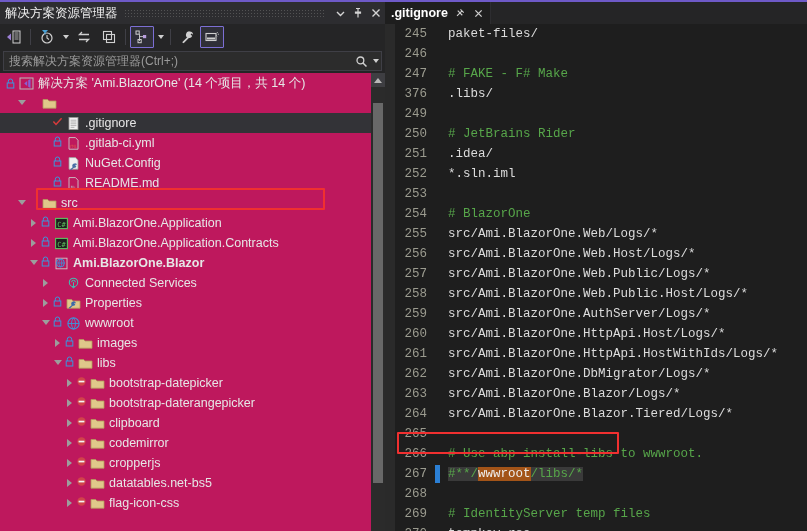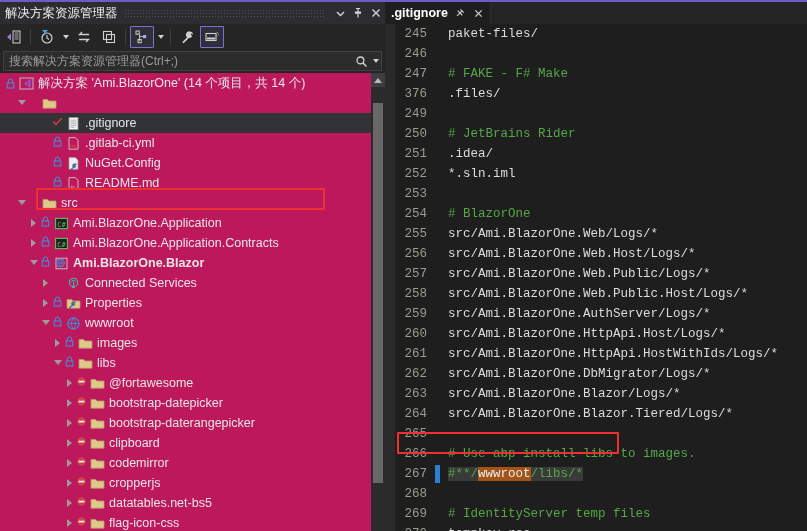--- a/index.html
+++ b/index.html
@@ -465,37 +465,20 @@
                 <span><svg width="11" height="11" viewBox="0 0 11 11">
                     <circle cx="5.5" cy="5.5" r="4.2" fill="#d0434a"></circle>
                     <rect x="2.6" y="4.7" width="5.8" height="1.7" fill="#f3f3f3"></rect>
                   </svg></span>
               </span>
               <span class="typeicon">
                 <svg width="15" height="15" viewBox="0 0 15 15">
                   <path d="M1 3.5 H5.6 L7 5 H14 V12.2 H1 Z" fill="#e0c88a" stroke="#b39a5c" stroke-width=".8"></path>
                 </svg>
               </span>
-              <span class="label">@fortawesome</span>
-            </div>
-            <div class="row" style="padding-left: 64px;">
-              <span class="arrow closed">
-                <i></i>
-              </span>
-              <span class="statusicon">
-                <span><svg width="11" height="11" viewBox="0 0 11 11">
-                    <circle cx="5.5" cy="5.5" r="4.2" fill="#d0434a"></circle>
-                    <rect x="2.6" y="4.7" width="5.8" height="1.7" fill="#f3f3f3"></rect>
-                  </svg></span>
-              </span>
-              <span class="typeicon">
-                <svg width="15" height="15" viewBox="0 0 15 15">
-                  <path d="M1 3.5 H5.6 L7 5 H14 V12.2 H1 Z" fill="#e0c88a" stroke="#b39a5c" stroke-width=".8"></path>
-                </svg>
-              </span>
               <span class="label">bootstrap-datepicker</span>
             </div>
             <div class="row" style="padding-left: 64px;">
               <span class="arrow closed">
                 <i></i>
               </span>
               <span class="statusicon">
                 <span><svg width="11" height="11" viewBox="0 0 11 11">
                     <circle cx="5.5" cy="5.5" r="4.2" fill="#d0434a"></circle>
                     <rect x="2.6" y="4.7" width="5.8" height="1.7" fill="#f3f3f3"></rect>
@@ -624,39 +607,39 @@
             </svg>
         </span>
       </div>
     </div>
     <div class="code-area">
       <div class="indicator-col"></div>
       <div id="code-lines">
           <div class="codeline"><span class="lnum">245</span><span class="chgmark"></span><span class="ctext">paket-files/</span></div>
           <div class="codeline"><span class="lnum">246</span><span class="chgmark"></span><span class="ctext"></span></div>
           <div class="codeline"><span class="lnum">247</span><span class="chgmark"></span><span class="ctext"><span class="cmt"># FAKE - F# Make</span></span></div>
-          <div class="codeline"><span class="lnum">376</span><span class="chgmark"></span><span class="ctext">.files/</span></div>
+          <div class="codeline"><span class="lnum">376</span><span class="chgmark"></span><span class="ctext">.libs/</span></div>
           <div class="codeline"><span class="lnum">249</span><span class="chgmark"></span><span class="ctext"></span></div>
           <div class="codeline"><span class="lnum">250</span><span class="chgmark"></span><span class="ctext"><span class="cmt"># JetBrains Rider</span></span></div>
           <div class="codeline"><span class="lnum">251</span><span class="chgmark"></span><span class="ctext">.idea/</span></div>
           <div class="codeline"><span class="lnum">252</span><span class="chgmark"></span><span class="ctext">*.sln.iml</span></div>
           <div class="codeline"><span class="lnum">253</span><span class="chgmark"></span><span class="ctext"></span></div>
           <div class="codeline"><span class="lnum">254</span><span class="chgmark"></span><span class="ctext"><span class="cmt"># BlazorOne</span></span></div>
           <div class="codeline"><span class="lnum">255</span><span class="chgmark"></span><span class="ctext">src/Ami.BlazorOne.Web/Logs/*</span></div>
           <div class="codeline"><span class="lnum">256</span><span class="chgmark"></span><span class="ctext">src/Ami.BlazorOne.Web.Host/Logs/*</span></div>
           <div class="codeline"><span class="lnum">257</span><span class="chgmark"></span><span class="ctext">src/Ami.BlazorOne.Web.Public/Logs/*</span></div>
           <div class="codeline"><span class="lnum">258</span><span class="chgmark"></span><span class="ctext">src/Ami.BlazorOne.Web.Public.Host/Logs/*</span></div>
           <div class="codeline"><span class="lnum">259</span><span class="chgmark"></span><span class="ctext">src/Ami.BlazorOne.AuthServer/Logs/*</span></div>
           <div class="codeline"><span class="lnum">260</span><span class="chgmark"></span><span class="ctext">src/Ami.BlazorOne.HttpApi.Host/Logs/*</span></div>
           <div class="codeline"><span class="lnum">261</span><span class="chgmark"></span><span class="ctext">src/Ami.BlazorOne.HttpApi.HostWithIds/Logs/*</span></div>
           <div class="codeline"><span class="lnum">262</span><span class="chgmark"></span><span class="ctext">src/Ami.BlazorOne.DbMigrator/Logs/*</span></div>
           <div class="codeline"><span class="lnum">263</span><span class="chgmark"></span><span class="ctext">src/Ami.BlazorOne.Blazor/Logs/*</span></div>
           <div class="codeline"><span class="lnum">264</span><span class="chgmark"></span><span class="ctext">src/Ami.BlazorOne.Blazor.Tiered/Logs/*</span></div>
           <div class="codeline"><span class="lnum">265</span><span class="chgmark"></span><span class="ctext"></span></div>
-          <div class="codeline"><span class="lnum">266</span><span class="chgmark"></span><span class="ctext"><span class="cmt"># Use abp install-libs to images.</span></span></div>
+          <div class="codeline"><span class="lnum">266</span><span class="chgmark"></span><span class="ctext"><span class="cmt"># Use abp install-libs to wwwroot.</span></span></div>
           <div class="codeline"><span class="lnum">267</span><span class="chgmark"><span class="bar"></span></span><span class="ctext"><span class="selbg"><span class="cmt">#**/</span><span class="hl">wwwroot</span><span class="cmt">/libs/*</span></span></span></div>
           <div class="codeline"><span class="lnum">268</span><span class="chgmark"></span><span class="ctext"></span></div>
           <div class="codeline"><span class="lnum">269</span><span class="chgmark"></span><span class="ctext"><span class="cmt"># IdentityServer temp files</span></span></div>
           <div class="codeline"><span class="lnum">270</span><span class="chgmark"></span><span class="ctext">tempkey.rsa</span></div>
         </div>
       <div class="annot-box" style="left:12px;top:408px;width:222px;height:22px;"></div>
     </div>
   </div>
 
 </div>

